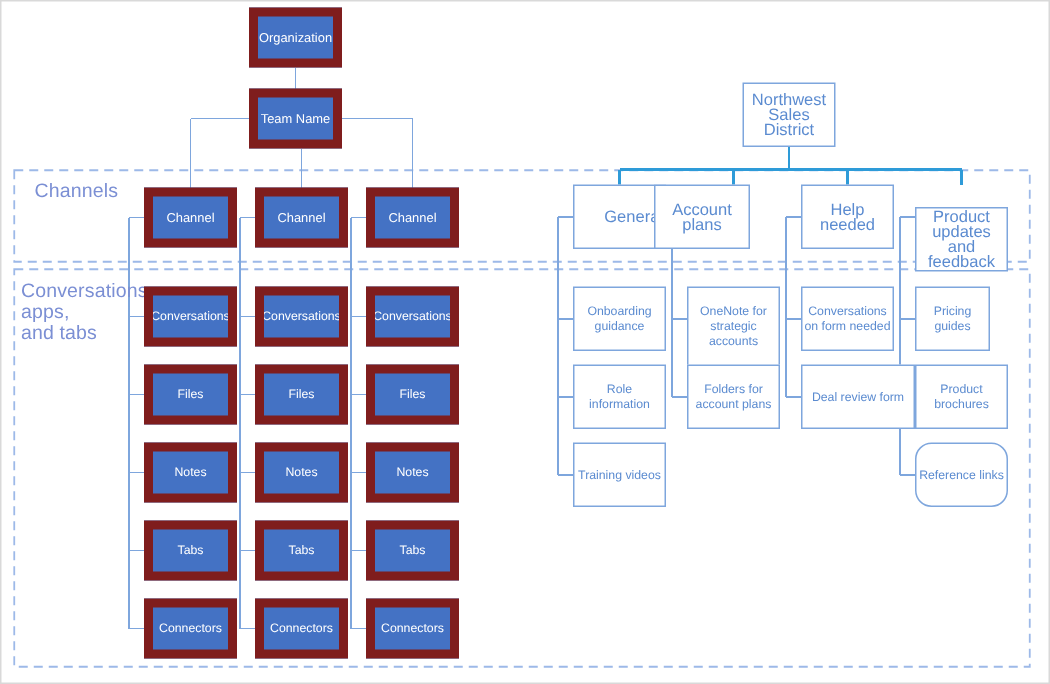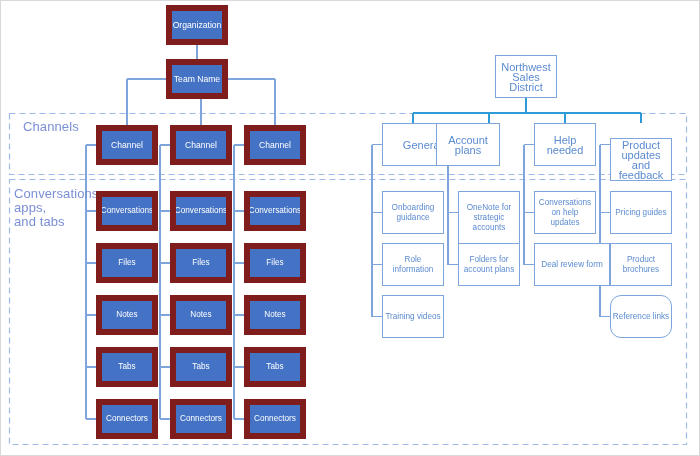--- a/index.html
+++ b/index.html
@@ -204,26 +204,26 @@
       <div class="node outline" style="left: 381px; top: 294px; width: 62px; height: 43px;">
         <span>Training videos</span>
       </div>
       <div class="node outline" style="left: 457px; top: 190px; width: 62px; height: 54px;">
         <span>OneNote for strategic accounts</span>
       </div>
       <div class="node outline" style="left: 457px; top: 242px; width: 62px; height: 43px;">
         <span>Folders for account plans</span>
       </div>
       <div class="node outline" style="left: 533px; top: 190px; width: 62px; height: 43px;">
-        <span>Conversations on help updates</span>
+        <span>Conversations on form needed</span>
       </div>
       <div class="node outline" style="left: 533px; top: 242px; width: 76px; height: 43px;">
         <span>Deal review form</span>
       </div>
-      <div class="node outline" style="left: 609px; top: 190px; width: 62px; height: 43px;">
+      <div class="node outline" style="left: 609px; top: 190px; width: 50px; height: 43px;">
         <span>Pricing guides</span>
       </div>
       <div class="node outline" style="left: 609px; top: 242px; width: 62px; height: 43px;">
         <span>Product brochures</span>
       </div>
       <div class="node outline" style="left: 609px; top: 294px; width: 62px; height: 43px; border-radius: 11px;">
         <span>Reference links</span>
       </div>
       <div class="node outline lg" style="left: 381px; top: 122px; width: 62px; height: 43px; justify-content: flex-end;">
         <span>General</span>

